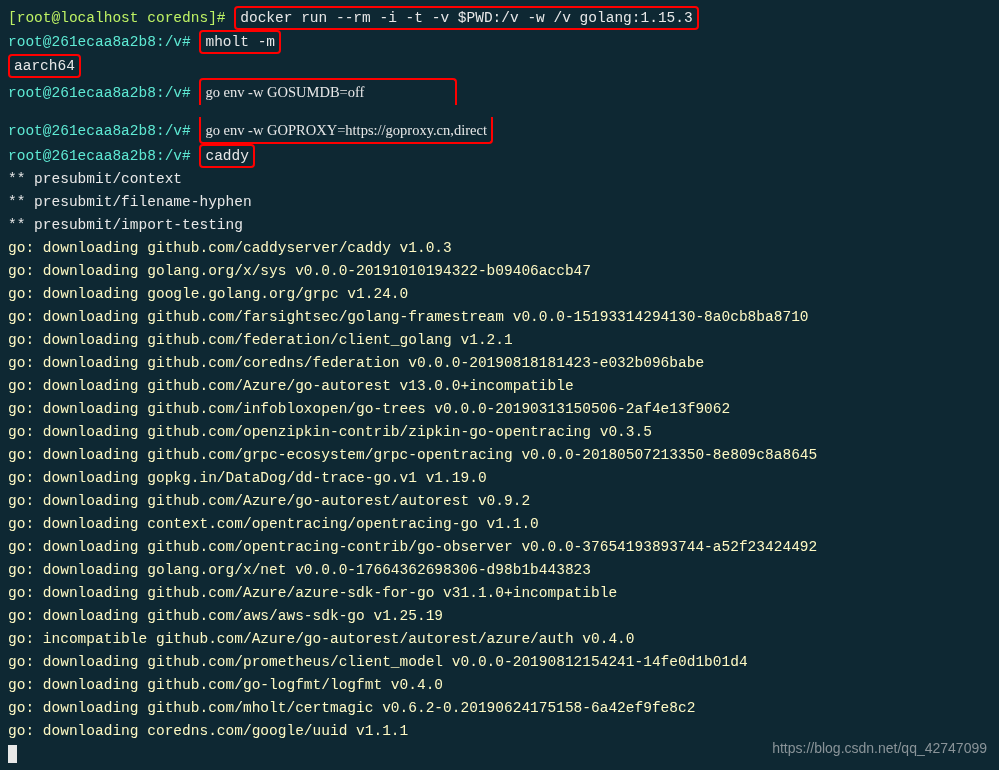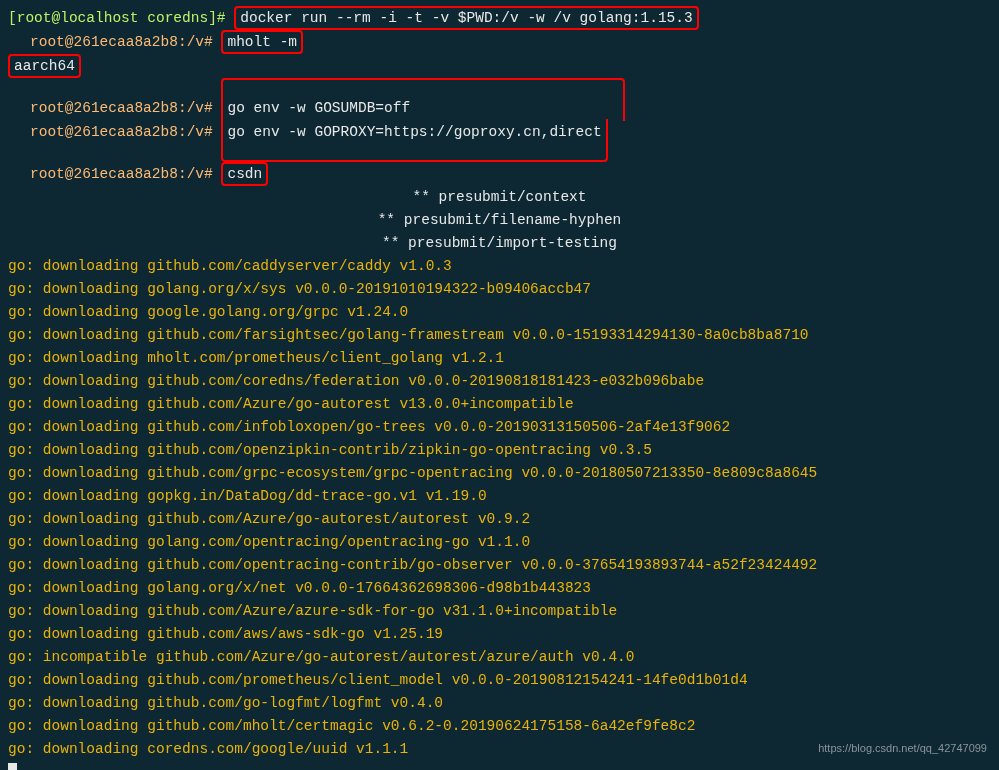--- a/index.html
+++ b/index.html
@@ -19,92 +19,91 @@
       overflow: hidden;
       position: relative;
     }
     .line {
       white-space: pre;
     }
     .prompt-host {
       color: #bef264;
     }
     .prompt-container {
-      color: #fdba74;
-      margin-left: 22px;
+      color: #5eead4;
     }
     .highlight-box {
       border: 2px solid #ff0000;
       border-radius: 4px;
       padding: 0px 4px;
       display: inline-block;
       line-height: 20px;
     }
     .presubmit {
       color: #e8e8e8;
-      text-align: center;
     }
     .go-line {
-      color: #eab308;
+      color: #fef9c3;
     }
     .cursor {
       display: inline-block;
       width: 9px;
       height: 18px;
       background-color: #e8e8e8;
       vertical-align: middle;
     }
     .watermark {
       position: absolute;
       bottom: 10px;
       right: 12px;
       color: #8a9499;
       font-family: Arial, sans-serif;
-      font-size: 11px;
+      font-size: 14px;
     }
     .env-box {
       border: 2px solid #ff0000;
       border-radius: 4px;
-      padding: 17px 4px;
+      padding: 1px 4px;
       display: inline-block;
       line-height: 22px;
+      font-family: Liberation Serif, serif;
     }
   </style>
 </head>
 <body>
 
 <div class="line"><span class="prompt-host">[root@localhost coredns]#</span> <span class="highlight-box"><span>docker run --rm -i -t -v $PWD:/v -w /v golang:1.15.3</span></span></div>
 
 <div class="line"><span class="prompt-container">root@261ecaa8a2b8:/v#</span> <span class="highlight-box"><span>mholt -m</span></span></div>
 
 <div class="line"><span class="highlight-box"><span>aarch64</span></span></div>
 
 <div class="line"><span class="prompt-container">root@261ecaa8a2b8:/v#</span> <span class="env-box" style="border-bottom:none;border-bottom-left-radius:0;border-bottom-right-radius:0;padding-bottom:2px;"><span>go env -w GOSUMDB=off</span>                        </span></div>
 
-<div class="line" style="margin-top:-2px;"><span class="prompt-container">root@261ecaa8a2b8:/v#</span> <span class="env-box" style="border-top:none;border-top-left-radius:0;border-top-right-radius:0;padding-top:2px;"><span>go env -w GOPROXY=https://goproxy.cn,direct</span></span></div>
+<div class="line" style="margin-top:-2px;"><span class="prompt-container">root@261ecaa8a2b8:/v#</span> <span class="env-box" style="border-top:none;border-top-left-radius:0;border-top-right-radius:0;padding-top:2px;margin-top:14px;"><span>go env -w GOPROXY=https://goproxy.cn,direct</span></span></div>
 
-<div class="line"><span class="prompt-container">root@261ecaa8a2b8:/v#</span> <span class="highlight-box"><span>csdn</span></span></div>
+<div class="line"><span class="prompt-container">root@261ecaa8a2b8:/v#</span> <span class="highlight-box"><span>caddy</span></span></div>
 
 <div class="line presubmit">** presubmit/context</div>
 <div class="line presubmit">** presubmit/filename-hyphen</div>
 <div class="line presubmit">** presubmit/import-testing</div>
 
 <div class="line go-line">go: downloading github.com/caddyserver/caddy v1.0.3</div>
 <div class="line go-line">go: downloading golang.org/x/sys v0.0.0-20191010194322-b09406accb47</div>
 <div class="line go-line">go: downloading google.golang.org/grpc v1.24.0</div>
 <div class="line go-line">go: downloading github.com/farsightsec/golang-framestream v0.0.0-15193314294130-8a0cb8ba8710</div>
-<div class="line go-line">go: downloading mholt.com/prometheus/client_golang v1.2.1</div>
+<div class="line go-line">go: downloading github.com/federation/client_golang v1.2.1</div>
 <div class="line go-line">go: downloading github.com/coredns/federation v0.0.0-20190818181423-e032b096babe</div>
 <div class="line go-line">go: downloading github.com/Azure/go-autorest v13.0.0+incompatible</div>
 <div class="line go-line">go: downloading github.com/infobloxopen/go-trees v0.0.0-20190313150506-2af4e13f9062</div>
 <div class="line go-line">go: downloading github.com/openzipkin-contrib/zipkin-go-opentracing v0.3.5</div>
 <div class="line go-line">go: downloading github.com/grpc-ecosystem/grpc-opentracing v0.0.0-20180507213350-8e809c8a8645</div>
 <div class="line go-line">go: downloading gopkg.in/DataDog/dd-trace-go.v1 v1.19.0</div>
 <div class="line go-line">go: downloading github.com/Azure/go-autorest/autorest v0.9.2</div>
-<div class="line go-line">go: downloading golang.com/opentracing/opentracing-go v1.1.0</div>
+<div class="line go-line">go: downloading context.com/opentracing/opentracing-go v1.1.0</div>
 <div class="line go-line">go: downloading github.com/opentracing-contrib/go-observer v0.0.0-37654193893744-a52f23424492</div>
 <div class="line go-line">go: downloading golang.org/x/net v0.0.0-17664362698306-d98b1b443823</div>
 <div class="line go-line">go: downloading github.com/Azure/azure-sdk-for-go v31.1.0+incompatible</div>
 <div class="line go-line">go: downloading github.com/aws/aws-sdk-go v1.25.19</div>
 <div class="line go-line">go: incompatible github.com/Azure/go-autorest/autorest/azure/auth v0.4.0</div>
 <div class="line go-line">go: downloading github.com/prometheus/client_model v0.0.0-20190812154241-14fe0d1b01d4</div>
 <div class="line go-line">go: downloading github.com/go-logfmt/logfmt v0.4.0</div>
 <div class="line go-line">go: downloading github.com/mholt/certmagic v0.6.2-0.20190624175158-6a42ef9fe8c2</div>
 <div class="line go-line">go: downloading coredns.com/google/uuid v1.1.1</div>
 

